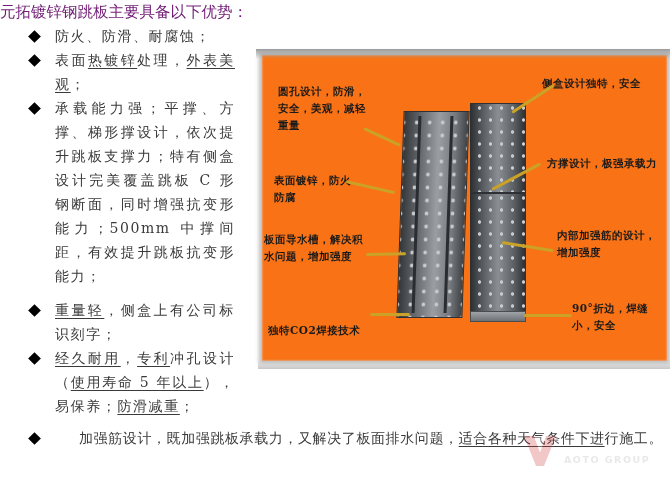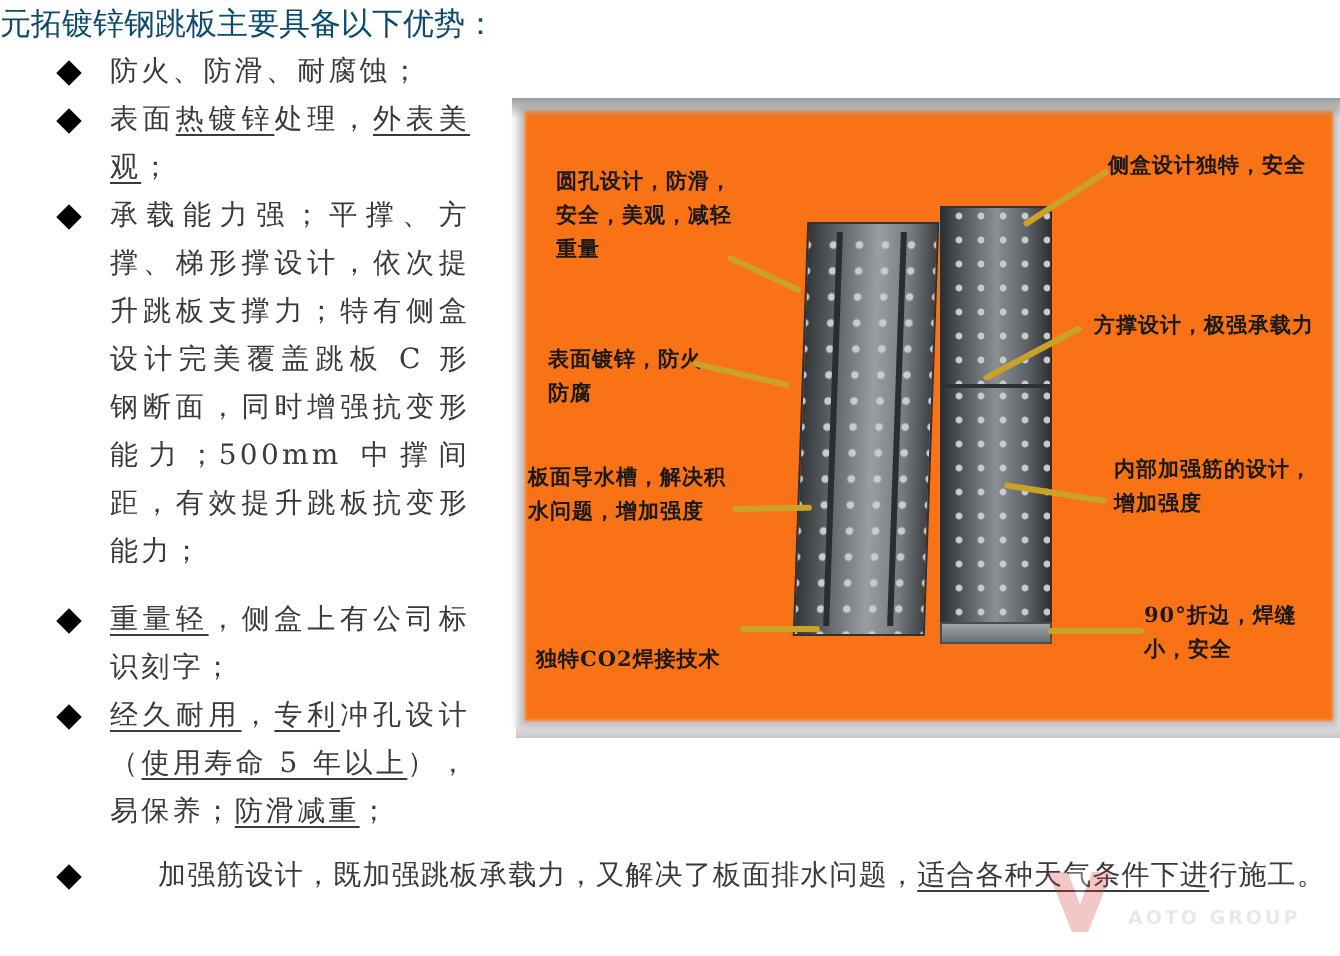--- a/index.html
+++ b/index.html
@@ -3,21 +3,21 @@
 <meta charset="utf-8">
 <style>
   html, body { margin: 0; padding: 0; background: #ffffff; }
   body {
     width: 670px; height: 478px; position: relative; overflow: hidden;
     font-family: "DejaVu Serif", "Liberation Serif", serif;
     color: #3a3a3a;
   }
   .intro {
     position: absolute; left: 0; top: 0; height: 24px; line-height: 24px;
-    font-size: 15.5px; white-space: nowrap; color: #0c4a6e;
+    font-size: 15.5px; white-space: nowrap; color: #701a75;
   }
   .bullet {
     position: absolute; left: 0; width: 250px;
   }
   .bullet .mark {
     position: absolute; left: 30px; top: 8px; width: 9px; height: 9px;
     background: #000; transform: rotate(45deg);
   }
   .bullet .txt {
     position: absolute; left: 55px; width: 180px;
@@ -151,21 +151,21 @@
 
   <div class="label" style="left:12px; top:117px; width:80px;">表面镀锌，防火防腐</div>
   <div class="leader" style="left:84px; top:125px; width:50px; transform:rotate(13deg);"></div>
 
   <div class="label" style="left:2px; top:176px; width:104px;">板面导水槽，解决积水问题，增加强度</div>
   <div class="leader" style="left:104px; top:198px; width:40px; transform:rotate(-1deg);"></div>
 
   <div class="label" style="left:6px; top:250px; width:100px;margin-top:17px;">独特CO2焊接技术</div>
   <div class="leader" style="left:108px; top:258px; width:40px;"></div>
 
-  <div class="label" style="left:292px; top:20px; width:112px;">侧盒设计独特，安全</div>
+  <div class="label" style="left:280px; top:20px; width:112px;">侧盒设计独特，安全</div>
   <div class="leader" style="left:250px; top:56px; width:50px; transform:rotate(-33deg);"></div>
 
   <div class="label" style="left:285px; top:100px; width:120px;">方撑设计，极强承载力</div>
   <div class="leader" style="left:230px; top:133px; width:55px; transform:rotate(-28deg);"></div>
 
   <div class="label" style="left:295px; top:172px; width:100px;">内部加强筋的设计，增加强度</div>
   <div class="leader" style="left:240px; top:186px; width:52px; transform:rotate(9deg);"></div>
 
   <div class="label" style="left:310px; top:245px; width:85px;">90°折边，焊缝小，安全</div>
   <div class="leader" style="left:262px; top:259px; width:48px;"></div>

